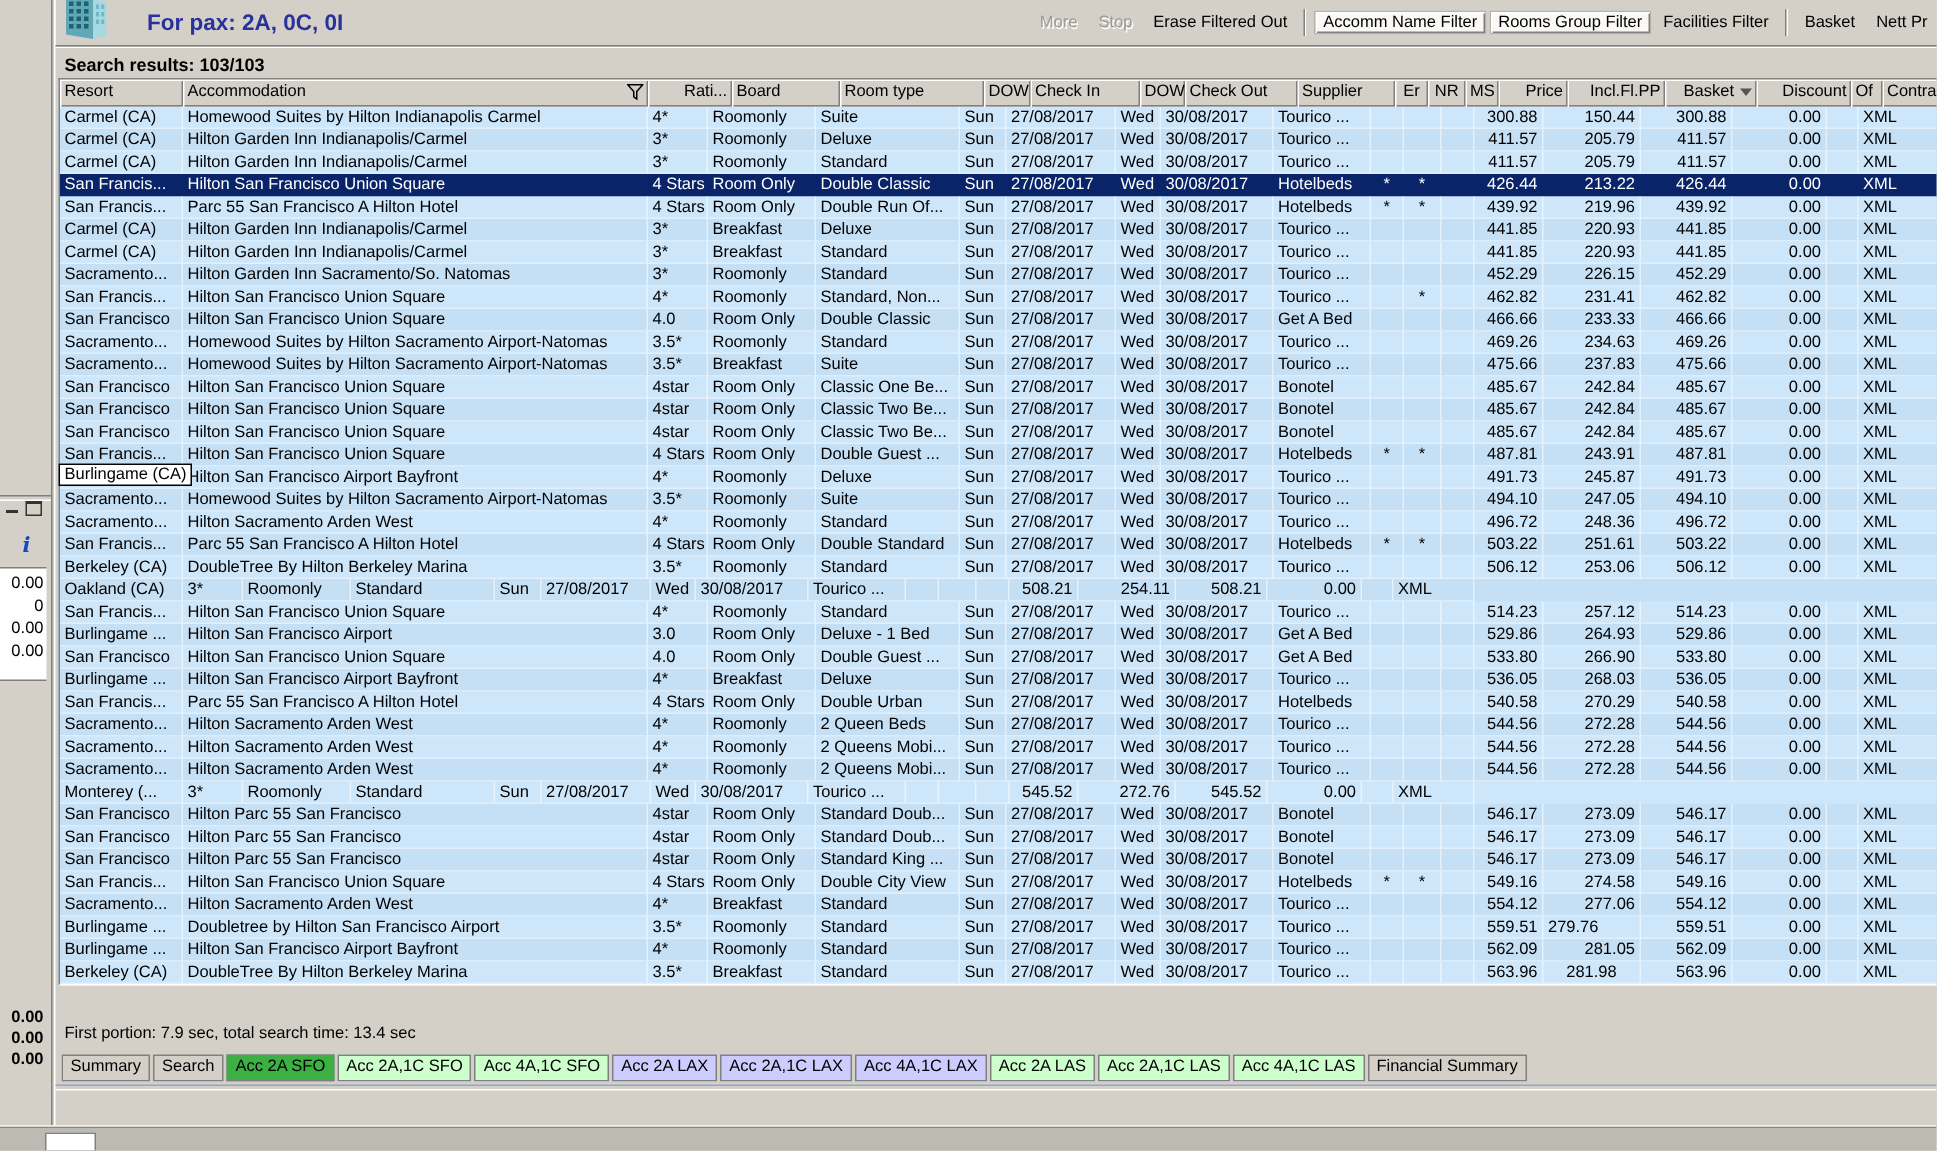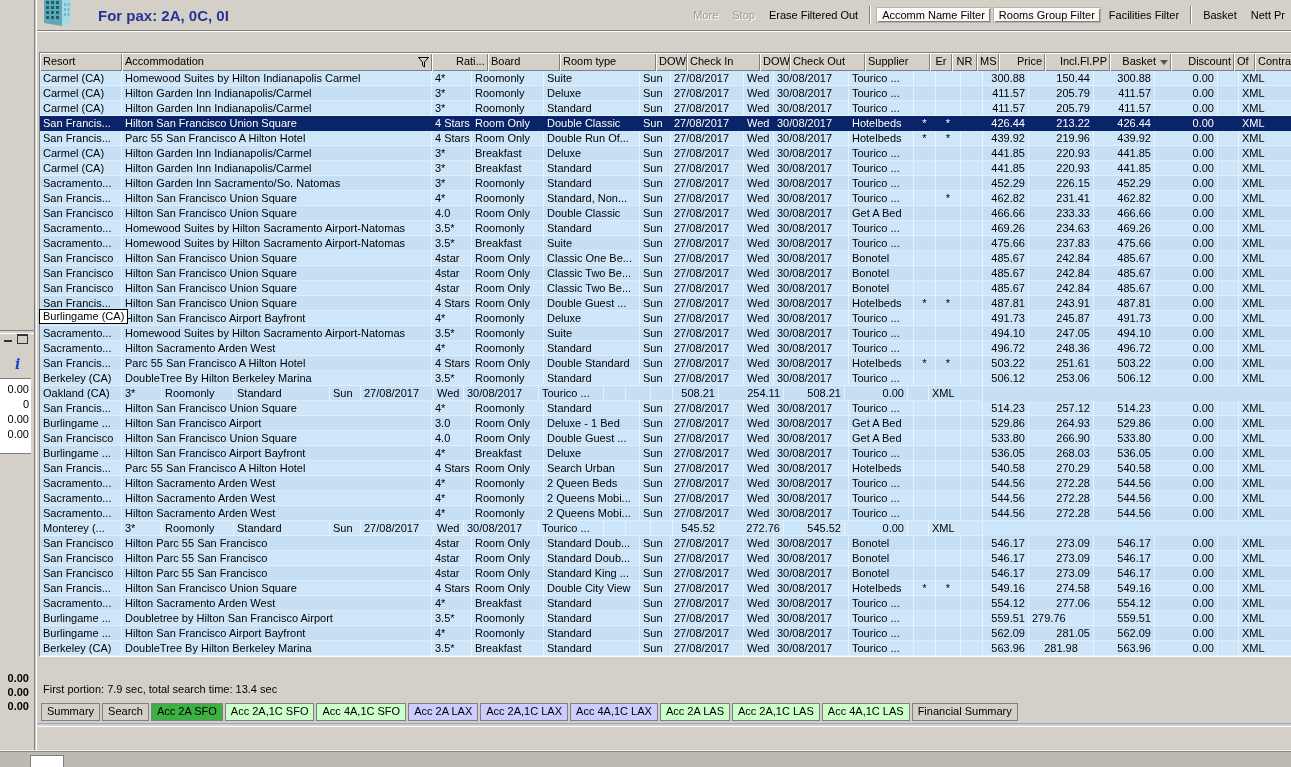--- a/index.html
+++ b/index.html
@@ -122,20 +122,21 @@
         <div class="tb-sep"></div>
         <div class="tb-btn raised">Accomm Name Filter</div>
         <div class="tb-btn raised">Rooms Group Filter</div>
         <div class="tb-btn flat">Facilities Filter</div>
         <div class="tb-sep"></div>
         <div class="tb-btn flat">Basket</div>
         <div class="tb-btn flat">Nett Pr</div>
       </div>
   </div>
 
+  <div class="results-label">Search results: 103/103</div>
 
   <div class="grid">
     <div class="thead">
         <div class="th" style="width: 82px;"><span>Resort</span></div>
         <div class="th" style="width: 310px;"><span>Accommodation</span><span class="funnel"><svg width="11" height="11" viewBox="0 0 11 11">
               <path d="M0.5 0.5 H10.5 L6.5 5 V10 L4.5 8.5 V5 Z" fill="none" stroke="#000" stroke-width="1"></path>
             </svg></span></div>
         <div class="th" style="width: 56px; padding-left: 24px;"><span>Rati...</span></div>
         <div class="th" style="width: 72px;"><span>Board</span></div>
         <div class="th" style="width: 96px;"><span>Room type</span></div>
@@ -698,21 +699,21 @@
           <div class="td" style="width: 61px; text-align: right;">536.05</div>
           <div class="td" style="width: 63px; text-align: right;">0.00</div>
           <div class="td" style="width: 21px;"></div>
           <div class="td" style="width: 54px;">XML</div>
         </div>
         <div class="tr">
           <div class="td" style="width: 82px;">San Francis...</div>
           <div class="td" style="width: 310px;">Parc 55 San Francisco A Hilton Hotel</div>
           <div class="td" style="width: 40px;">4 Stars</div>
           <div class="td" style="width: 72px;">Room Only</div>
-          <div class="td" style="width: 96px;">Search Urban</div>
+          <div class="td" style="width: 96px;">Double Urban</div>
           <div class="td" style="width: 31px;">Sun</div>
           <div class="td" style="width: 73px;">27/08/2017</div>
           <div class="td" style="width: 30px;">Wed</div>
           <div class="td" style="width: 75px;">30/08/2017</div>
           <div class="td" style="width: 65px;">Hotelbeds</div>
           <div class="td" style="width: 22px; text-align: center;"></div>
           <div class="td" style="width: 25px; text-align: center;"></div>
           <div class="td" style="width: 22px; text-align: center;"></div>
           <div class="td" style="width: 46px; text-align: right;">540.58</div>
           <div class="td" style="width: 65px; text-align: right;">270.29</div>

